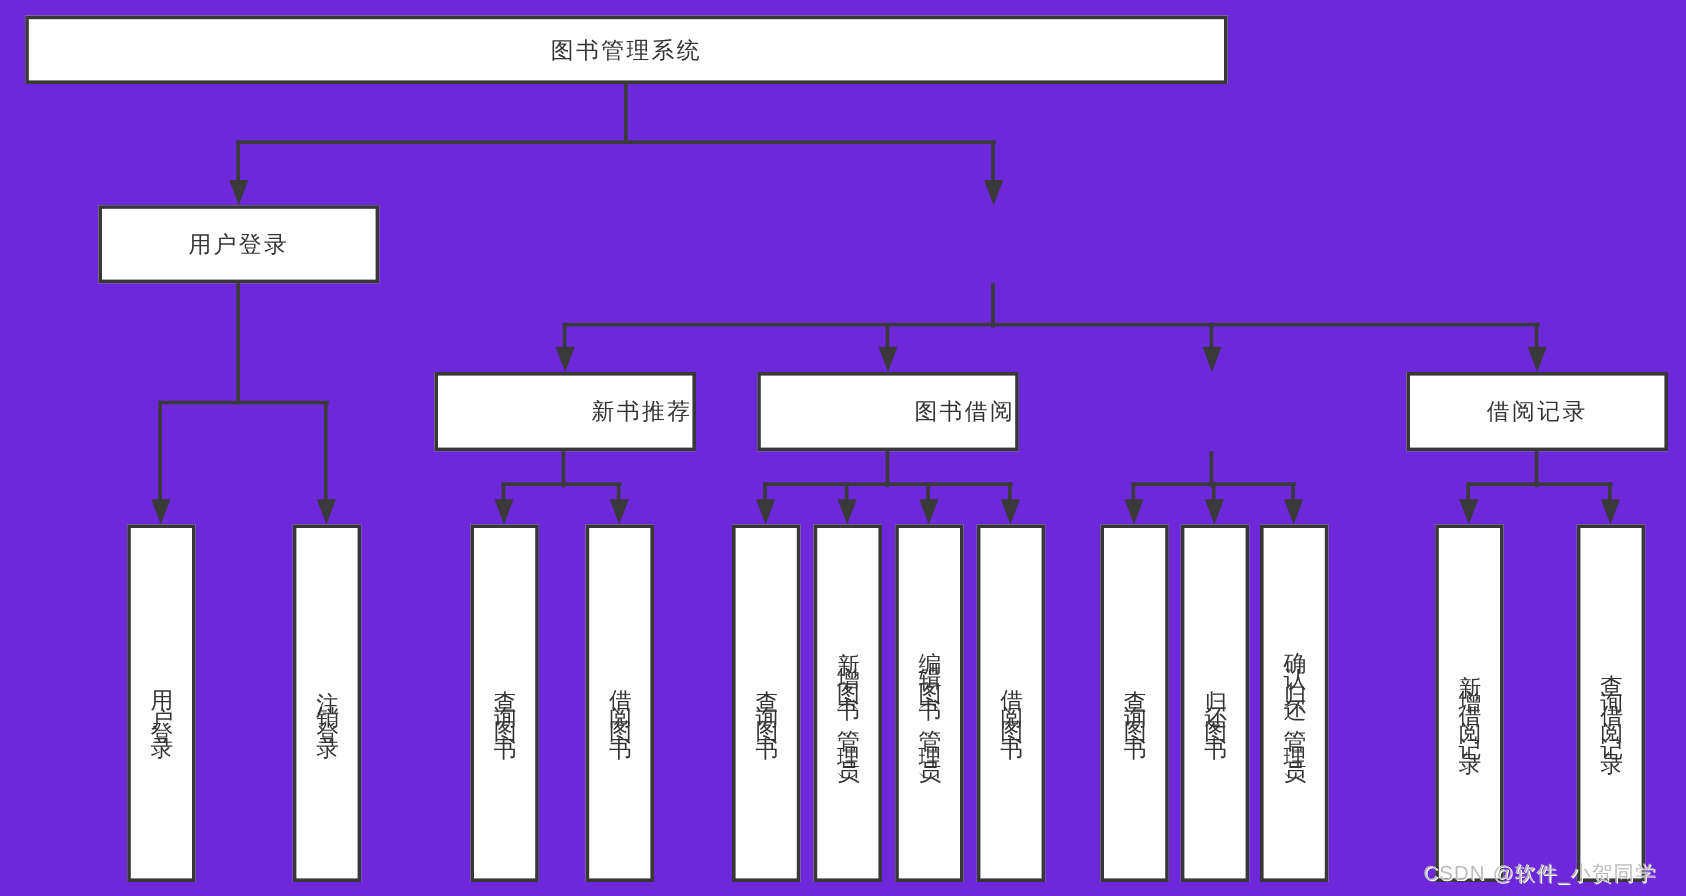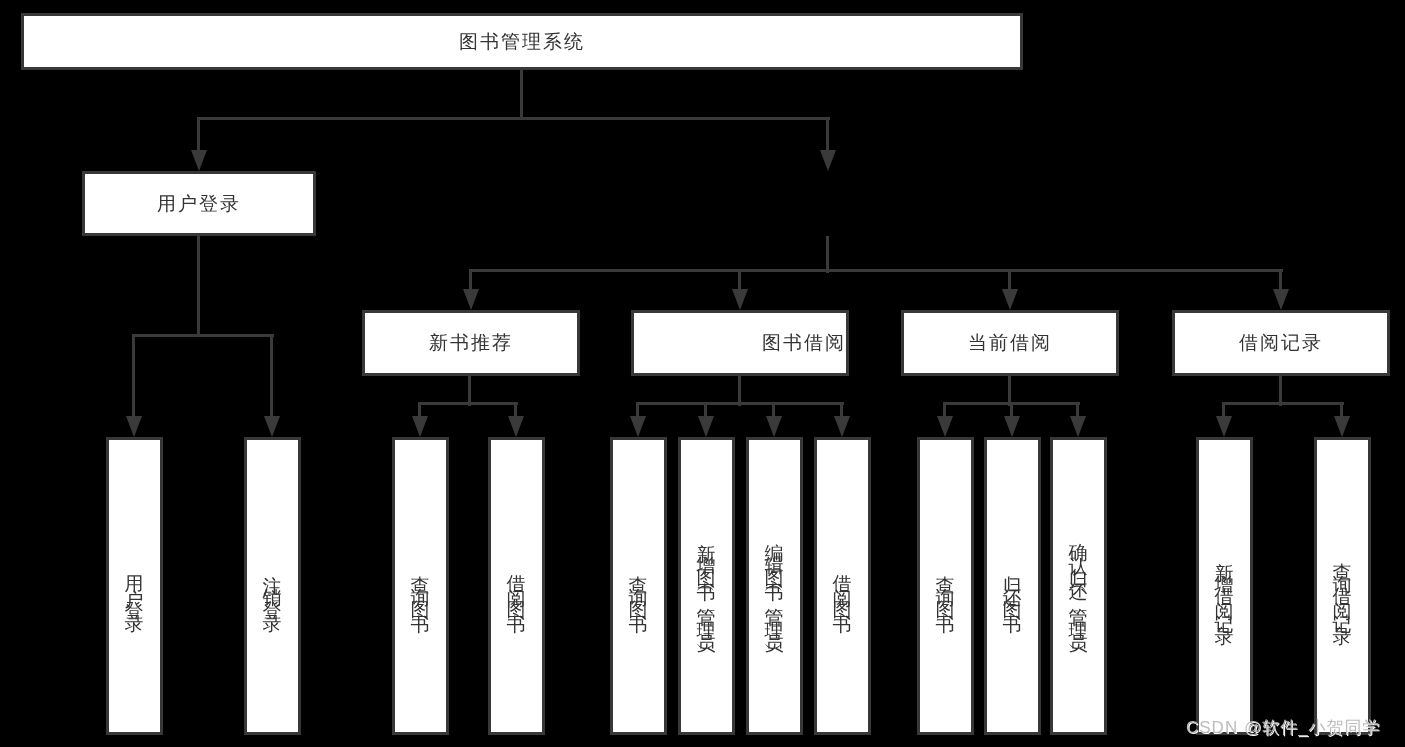--- a/index.html
+++ b/index.html
@@ -1,17 +1,17 @@
 <!DOCTYPE html>
 <html><head>
 <meta charset="utf-8">
 <style>
   html,body{margin:0;padding:0;background:#ffffff;}
   .canvas{
-    position:relative;width:1405px;height:747px;background:#000000;overflow:hidden;
+    position:relative;width:1405px;height:747px;background:#6d28d9;overflow:hidden;
     font-family:"Liberation Sans","DejaVu Sans",sans-serif;color:#333333;
   }
   .box{
     position:absolute;border:3px solid #383838;background:#ffffff;
     display:flex;align-items:center;justify-content:center;box-sizing:border-box;
   }
   .box span{font-size:19px;letter-spacing:2px;color:#333333;white-space:nowrap;}
   .leaf{
     position:absolute;border:3px solid #383838;background:#ffffff;width:57px;height:298px;top:437px;
     display:flex;align-items:center;justify-content:center;box-sizing:border-box;
@@ -39,28 +39,25 @@
 <div class="canvas">
 
   <div class="box" style="left:21px;top:13px;width:1002px;height:57px;">
     <span>图书管理系统</span>
   </div>
 
   <div class="box" style="left:82px;top:171px;width:234px;height:65px;">
     <span>用户登录</span>
   </div>
 
-  <div class="box" style="left:362px;top:310px;width:218px;height:66px;">
+  <div class="box" style="left:362px;top:310px;width:218px;height:66px;justify-content:flex-end;">
     <span>新书推荐</span>
   </div>
   <div class="box" style="left:631px;top:310px;width:218px;height:66px;justify-content:flex-end;">
     <span>图书借阅</span>
-  </div>
-  <div class="box" style="left:901px;top:310px;width:218px;height:66px;">
-    <span>当前借阅</span>
   </div>
   <div class="box" style="left:1172px;top:310px;width:218px;height:66px;">
     <span>借阅记录</span>
   </div>
 
   <div class="leaf" style="left:106px;">
     <span>用户登录</span>
   </div>
   <div class="leaf" style="left:244px;">
     <span>注销登录</span>

